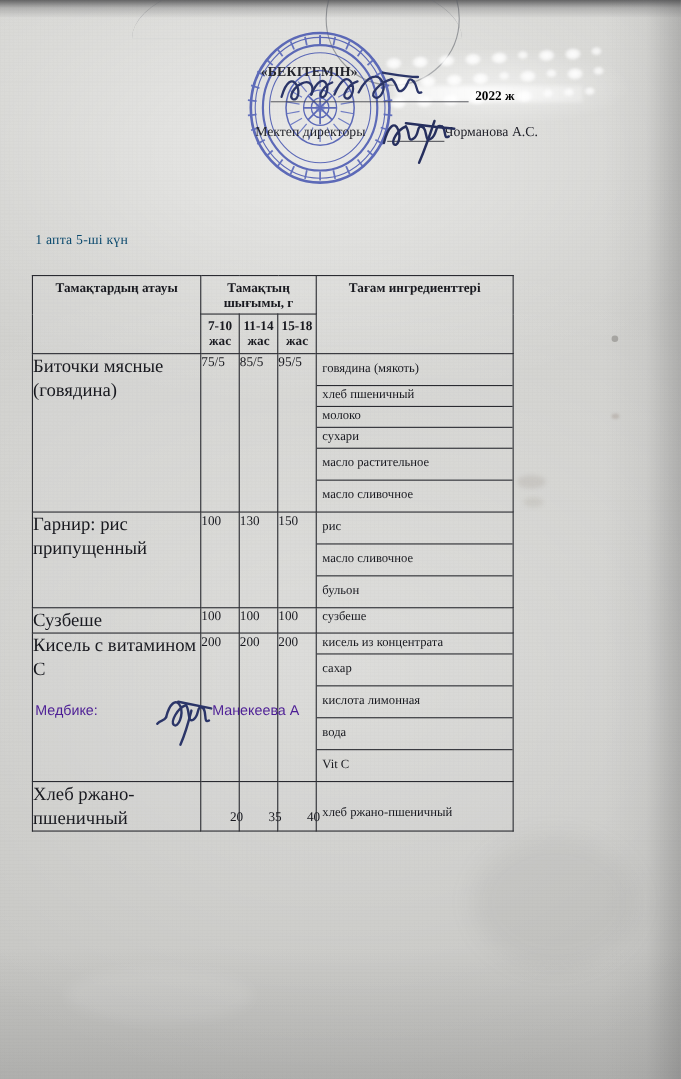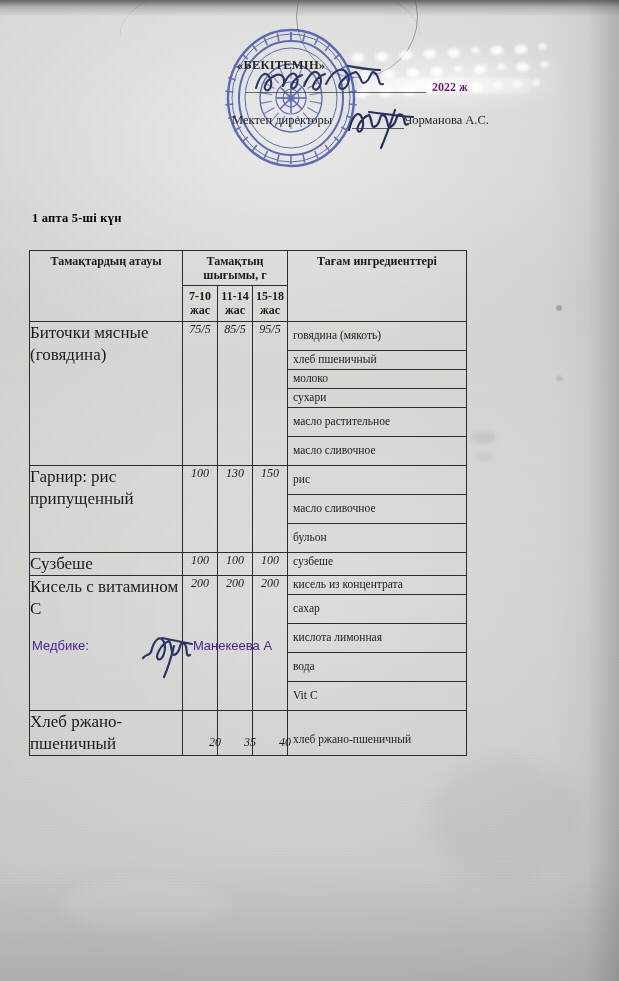--- a/index.html
+++ b/index.html
@@ -157,21 +157,21 @@
     width: 180px;
     border-bottom: 1px solid #3a3b42;
     opacity: 0.75;
   }
   .year-text {
     position: absolute;
     left: 432px; top: 80px;
     font-size: 12px;
     font-weight: 600;
     white-space: nowrap;
-    color: #701a75;
+    color: #000000;
   }
   .director-row {
     position: absolute;
     left: 232px; top: 113px;
     font-size: 12.5px;
     white-space: nowrap;
   }
   .director-label { display: inline-block; }
   .director-sigspace { display: inline-block; width: 72px; }
   .director-name { display: inline-block; }
@@ -188,22 +188,22 @@
   .ink svg { display: block; overflow: visible; }
   .sig-date  { left: 252px; top: 62px; }
   .sig-dir   { left: 345px; top: 100px; }
   .sig-nurse { left: 140px; top: 632px; }
 
   
   .week-line {
     position: absolute;
     left: 32px; top: 211px;
     font-size: 12.5px;
-    font-weight: 700;
-    color: #000000;
+    font-weight: 400;
+    color: #0c4a6e;
     letter-spacing: 0.2px;
     white-space: nowrap;
   }
 
   
   .tbl-wrap {
     position: absolute;
     left: 29px; top: 250px;
     width: 526px;
   }
@@ -234,23 +234,22 @@
   .th-a3     { width: 56px; }
   .th-ing    { width: 174px; }
 
   td.c-name {
     font-size: 17px;
     padding: 3px 3px 2px 4px;
     line-height: 1.30;
   }
   td.c-num {
     font-size: 12px;
-    text-align: center;
+    text-align: left;
     padding: 4px 2px 2px 2px;
-    font-style: italic;
   }
   td.c-num.bottomnum {
     vertical-align: bottom;
     padding-bottom: 5px;
     padding-left: 26px;
   }
   td.c-ing-holder { padding: 0; vertical-align: top; }
 
   table.ing {
     border-collapse: collapse;

